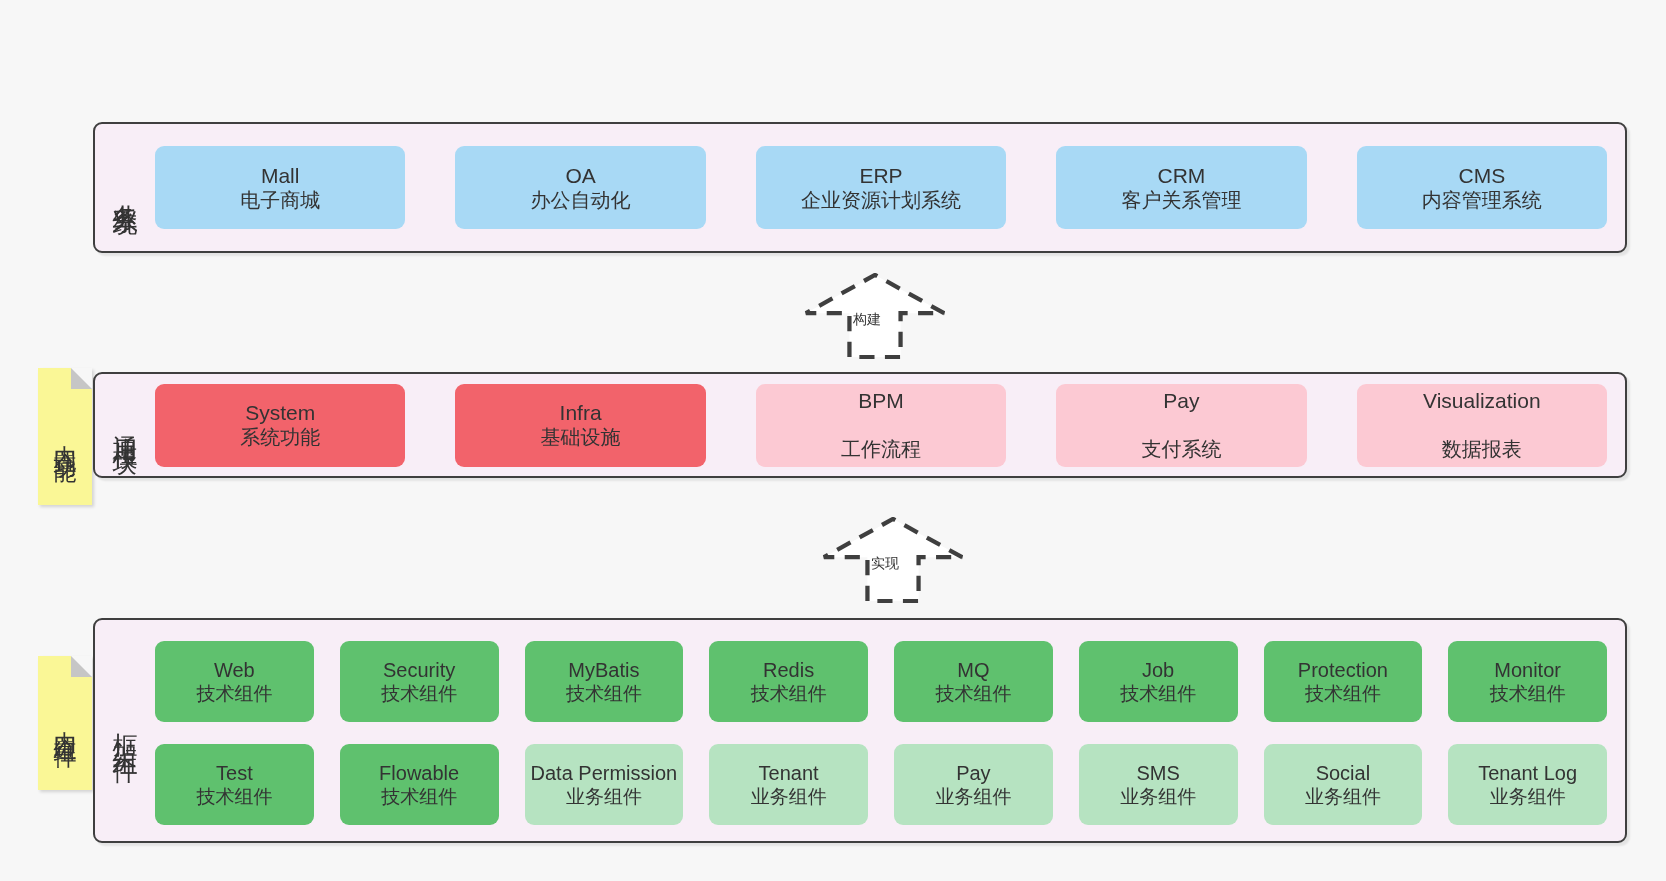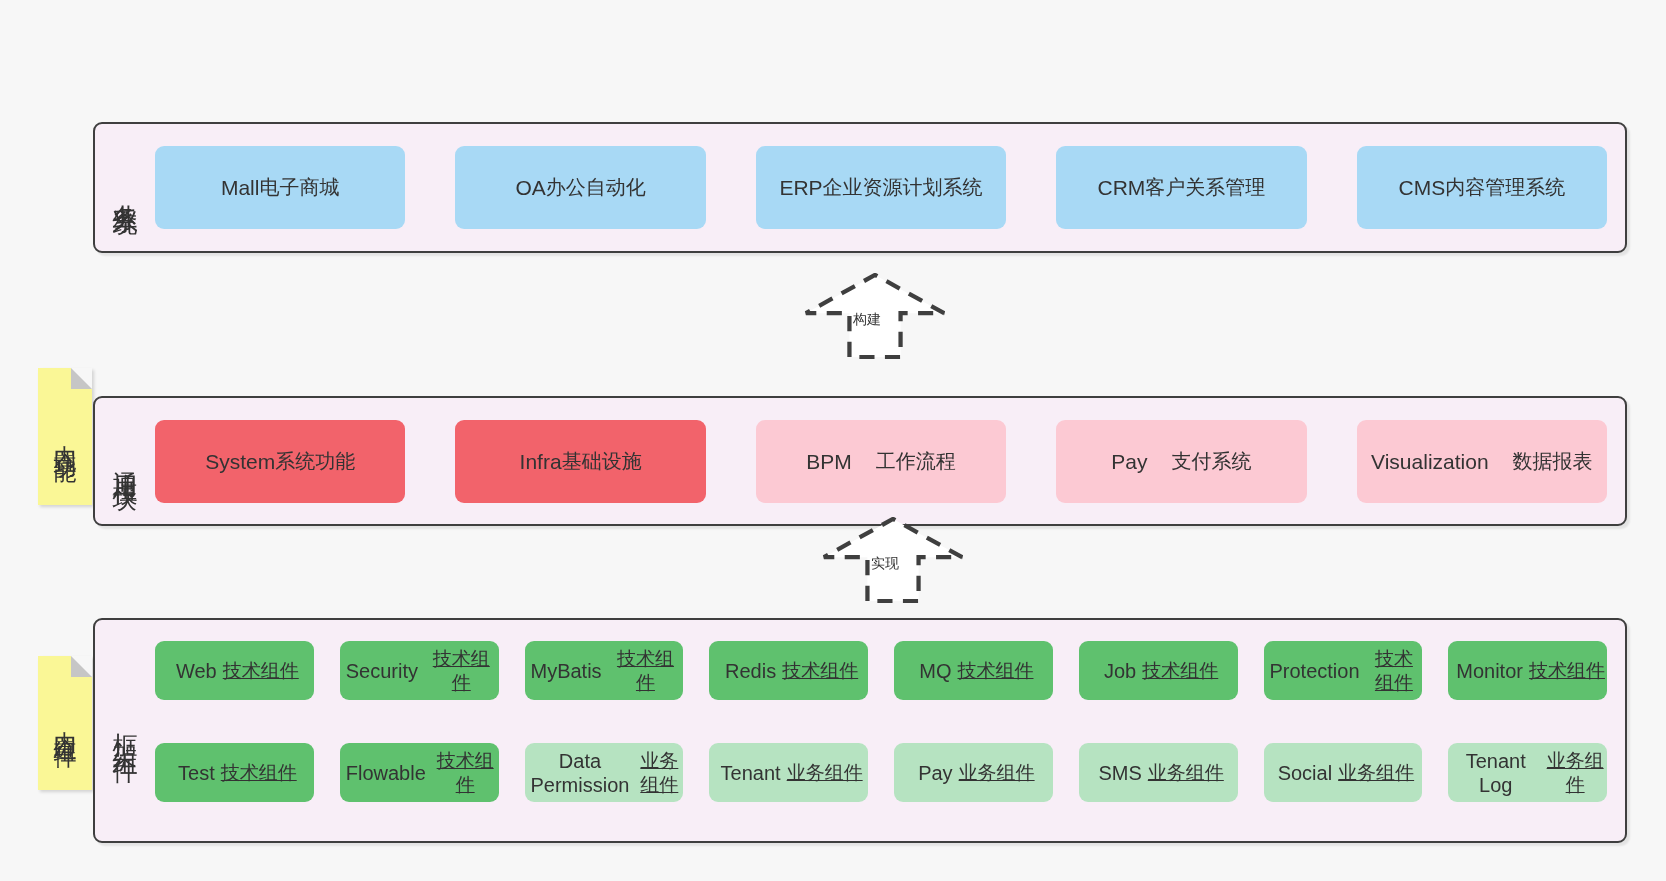--- a/index.html
+++ b/index.html
@@ -10,46 +10,46 @@
     color:var(--text,#333333);
   }
   .panel{
     position:absolute;left:93px;width:1534px;box-sizing:border-box;
     background:var(--panel_bg,#f8eef7);
     border:2px solid var(--panel_border,#3f3f3f);
     border-radius:9px;display:flex;
     box-shadow:3px 3px 2px rgba(0,0,0,0.08);
   }
   .panel-1{top:122px;height:131px;}
-  .panel-2{top:372px;height:130px;margin-top:24px;}
+  .panel-2{top:372px;height:106px;}
   .panel-3{top:618px;height:225px;}
   .panel-label{width:60px;flex:none;display:flex;align-items:center;justify-content:center;}
   .panel-label span{
     writing-mode:vertical-rl;text-orientation:upright;
     font-size:25px;line-height:1;color:var(--text,#333);
   }
   .panel-1 .panel-label span{letter-spacing:2px;}
   .panel-2 .panel-label span{letter-spacing:5px;}
   .panel-3 .panel-label span{letter-spacing:9px;}
   .panel-row{flex:1;display:flex;align-items:center;gap:50px;padding-right:18px;}
   .panel-row .box{flex:1;height:83px;}
   .panel-grid{
     flex:1;display:grid;grid-template-columns:repeat(8,1fr);
     column-gap:26px;row-gap:22px;padding:21px 18px 18px 0;
   }
-  .panel-grid .box{height:59px;}
+  .panel-grid .box{height:81px;}
   .box{
-    border-radius:9px;display:flex;flex-direction:row;
+    border-radius:9px;display:flex;flex-direction:column;
     align-items:center;justify-content:center;text-align:center;
     color:var(--text,#333);
   }
   .box .en{font-size:21px;line-height:25px;}
   .box .zh{font-size:20px;line-height:25px;}
   .panel-grid .box .en{font-size:20px;line-height:24px;padding:0 6px;}
-  .panel-grid .box .zh{font-size:19px;line-height:24px;text-decoration:underline;}
+  .panel-grid .box .zh{font-size:19px;line-height:24px;}
   .blue{background:var(--blue,#a8d9f5);}
   .red{background:var(--red,#f2636b);}
   .pink{background:var(--pink,#fcc9d3);gap:24px;}
   .green{background:var(--green,#5fc16e);}
   .green-light{background:var(--green_light,#b6e3c1);}
   .tag{
     position:absolute;left:38px;width:54px;
     background:var(--yellow_tag,#faf796);
     box-shadow:2px 2px 3px rgba(0,0,0,0.15);
     display:flex;align-items:center;justify-content:center;

